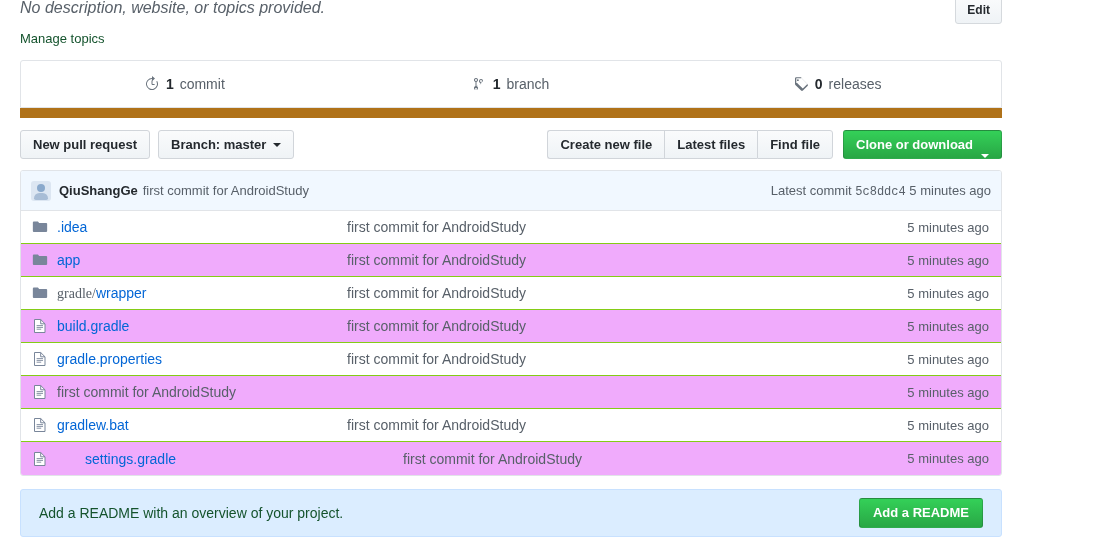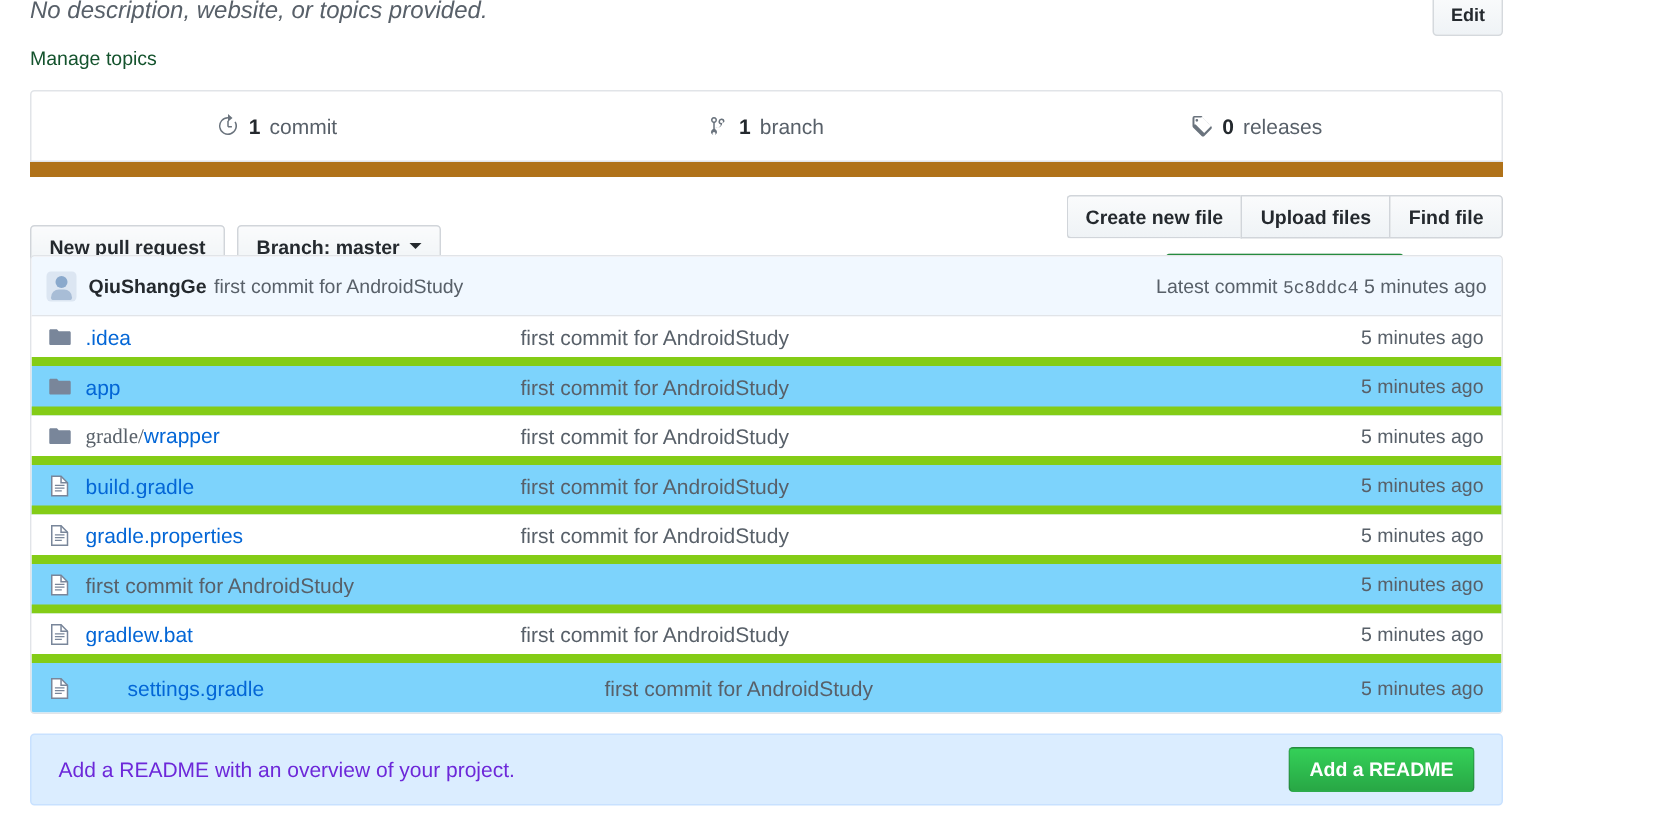--- a/index.html
+++ b/index.html
@@ -143,21 +143,21 @@
   .btn-group { display: flex; }
   .btn-group .btn {
     border-radius: 0;
     border-right-width: 0;
   }
   .btn-group .btn:first-child { border-radius: 3px 0 0 3px; }
   .btn-group .btn:last-child {
     border-radius: 0 3px 3px 0;
     border-right-width: 1px;
   }
-  .toolbar-right { display: flex; align-items: center; gap: 10px; flex-direction: column; }
+  .toolbar-right { display: flex; align-items: center; gap: 10px; }
   .btn-green {
     box-sizing: border-box;
     height: 29px;
     padding: 0 12px;
     line-height: 27px;
     font-size: 13px;
     font-weight: bold;
     color: #ffffff;
     background: linear-gradient(#34d058, #28a745);
     border: 1px solid rgba(27,31,35,0.2);
@@ -239,25 +239,25 @@
     font-size: 12px;
     color: #586069;
     cursor: pointer;
   }
 
   .file-row {
     box-sizing: border-box;
     height: 33px;
     display: flex;
     align-items: center;
-    border-bottom: 6px solid #84cc16;
+    border-bottom: 1px solid #84cc16;
     background: #ffffff;
     padding: 0 10px;
   }
-  .file-row.alt { background: #7dd3fc; }
+  .file-row.alt { background: #f0abfc; }
   .file-row:last-child { border-bottom: none; gap: 28px; }
   .file-icon {
     width: 18px;
     flex: 0 0 auto;
     display: inline-flex;
     align-items: center;
     justify-content: center;
     margin-right: 8px;
     color: #79869a;
   }
@@ -301,21 +301,21 @@
     height: 48px;
     background: #dbedff;
     border: 1px solid #c8e1ff;
     border-radius: 3px;
     display: flex;
     align-items: center;
     padding: 0 18px;
   }
   .readme-text {
     font-size: 14px;
-    color: #6d28d9;
+    color: #14532d;
   }
   .readme-btn {
     margin-left: auto;
     box-sizing: border-box;
     height: 30px;
     padding: 0 13px;
     line-height: 28px;
     font-size: 13px;
     font-weight: bold;
     color: #fff;
@@ -382,21 +382,21 @@
     <div class="toolbar-left">
       <button class="btn">New pull request</button>
       <button class="btn">
         <span>Branch: master</span>
         <span class="caret"></span>
       </button>
     </div>
     <div class="toolbar-right">
       <div class="btn-group">
         <button class="btn">Create new file</button>
-        <button class="btn">Upload files</button>
+        <button class="btn">Latest files</button>
         <button class="btn">Find file</button>
       </div>
       <button class="btn-green">
         <span>Clone or download</span>
         <span class="caret caret-white"></span>
       </button>
     </div>
   </div>
 
   <div class="file-box">

